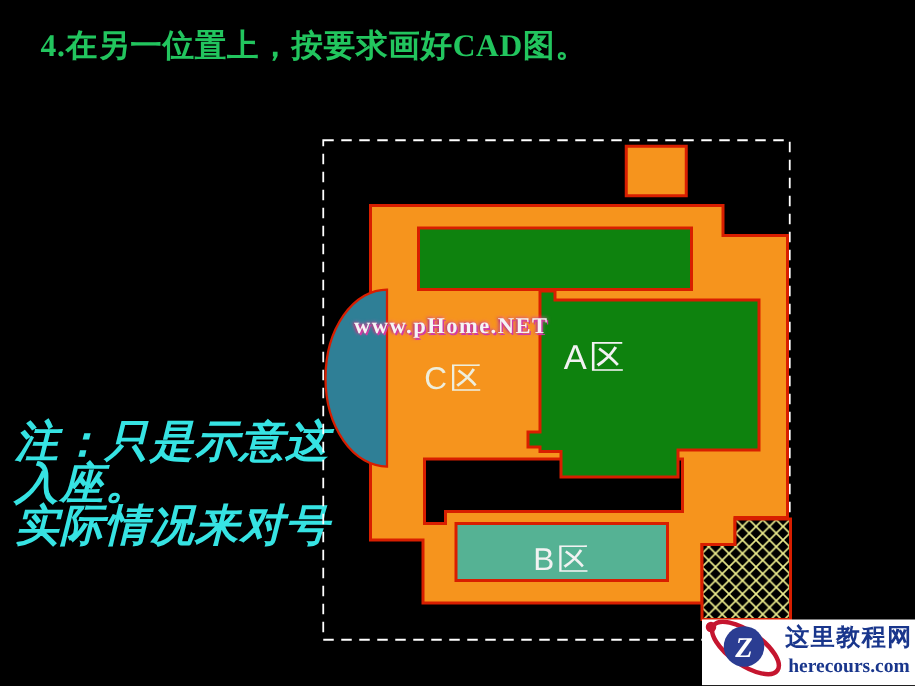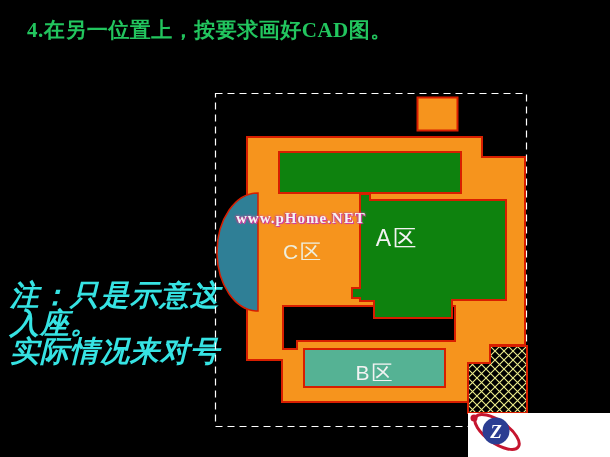--- a/index.html
+++ b/index.html
@@ -93,15 +93,19 @@
 
   <div id="watermark" style="color: rgb(245, 245, 245);">www.pHome.NET</div>
 
   <div id="logo-box">
     <svg id="logo-mark" width="60" height="44" viewBox="0 0 60 44">
       <ellipse cx="29" cy="19" rx="26" ry="11" fill="none" stroke-width="3" transform="rotate(35 29 19)" stroke="#c5152f"></ellipse>
       <circle cx="6" cy="5" r="3.5" fill="#c5152f"></circle>
       <circle cx="28" cy="18" r="13.5" fill="#2b3d92"></circle>
       <text x="28" y="25" text-anchor="middle" font-size="19" fill="#ffffff" font-family="Liberation Serif, serif" font-weight="bold" font-style="italic">Z</text>
     </svg>
+    <div id="logo-text">
+      <div id="logo-name" style="color: rgb(25, 54, 140);">这里教程网</div>
+      <div id="logo-url" style="color: rgb(25, 54, 140);">herecours.com</div>
+    </div>
   </div>
 
 </div>
 
 </body></html>

